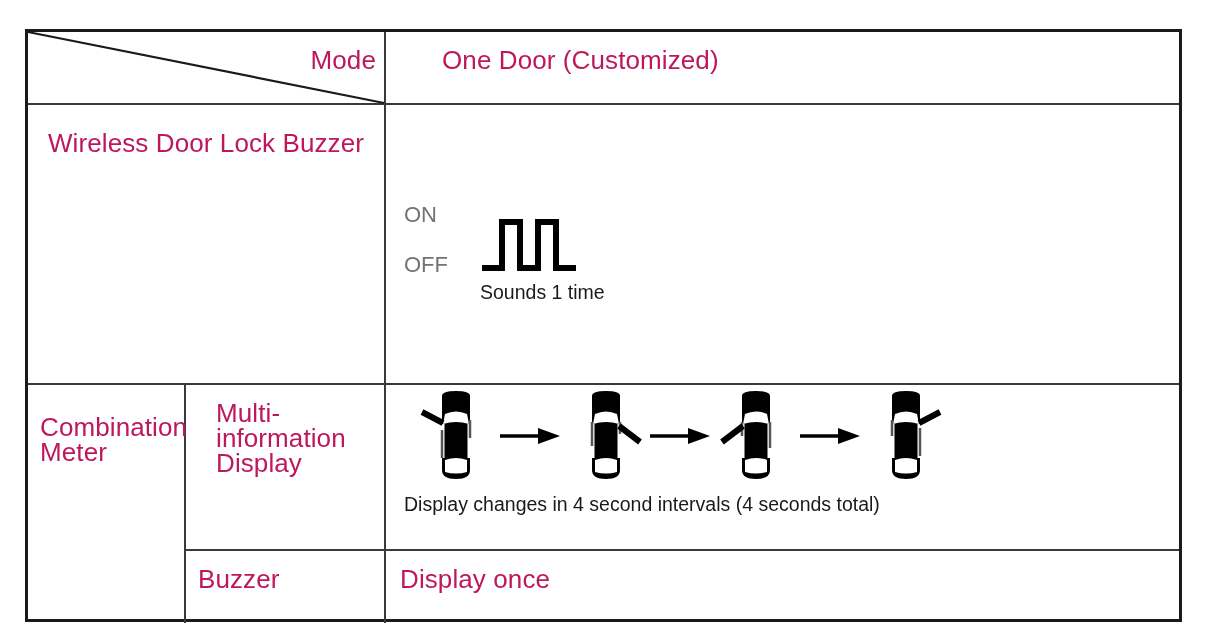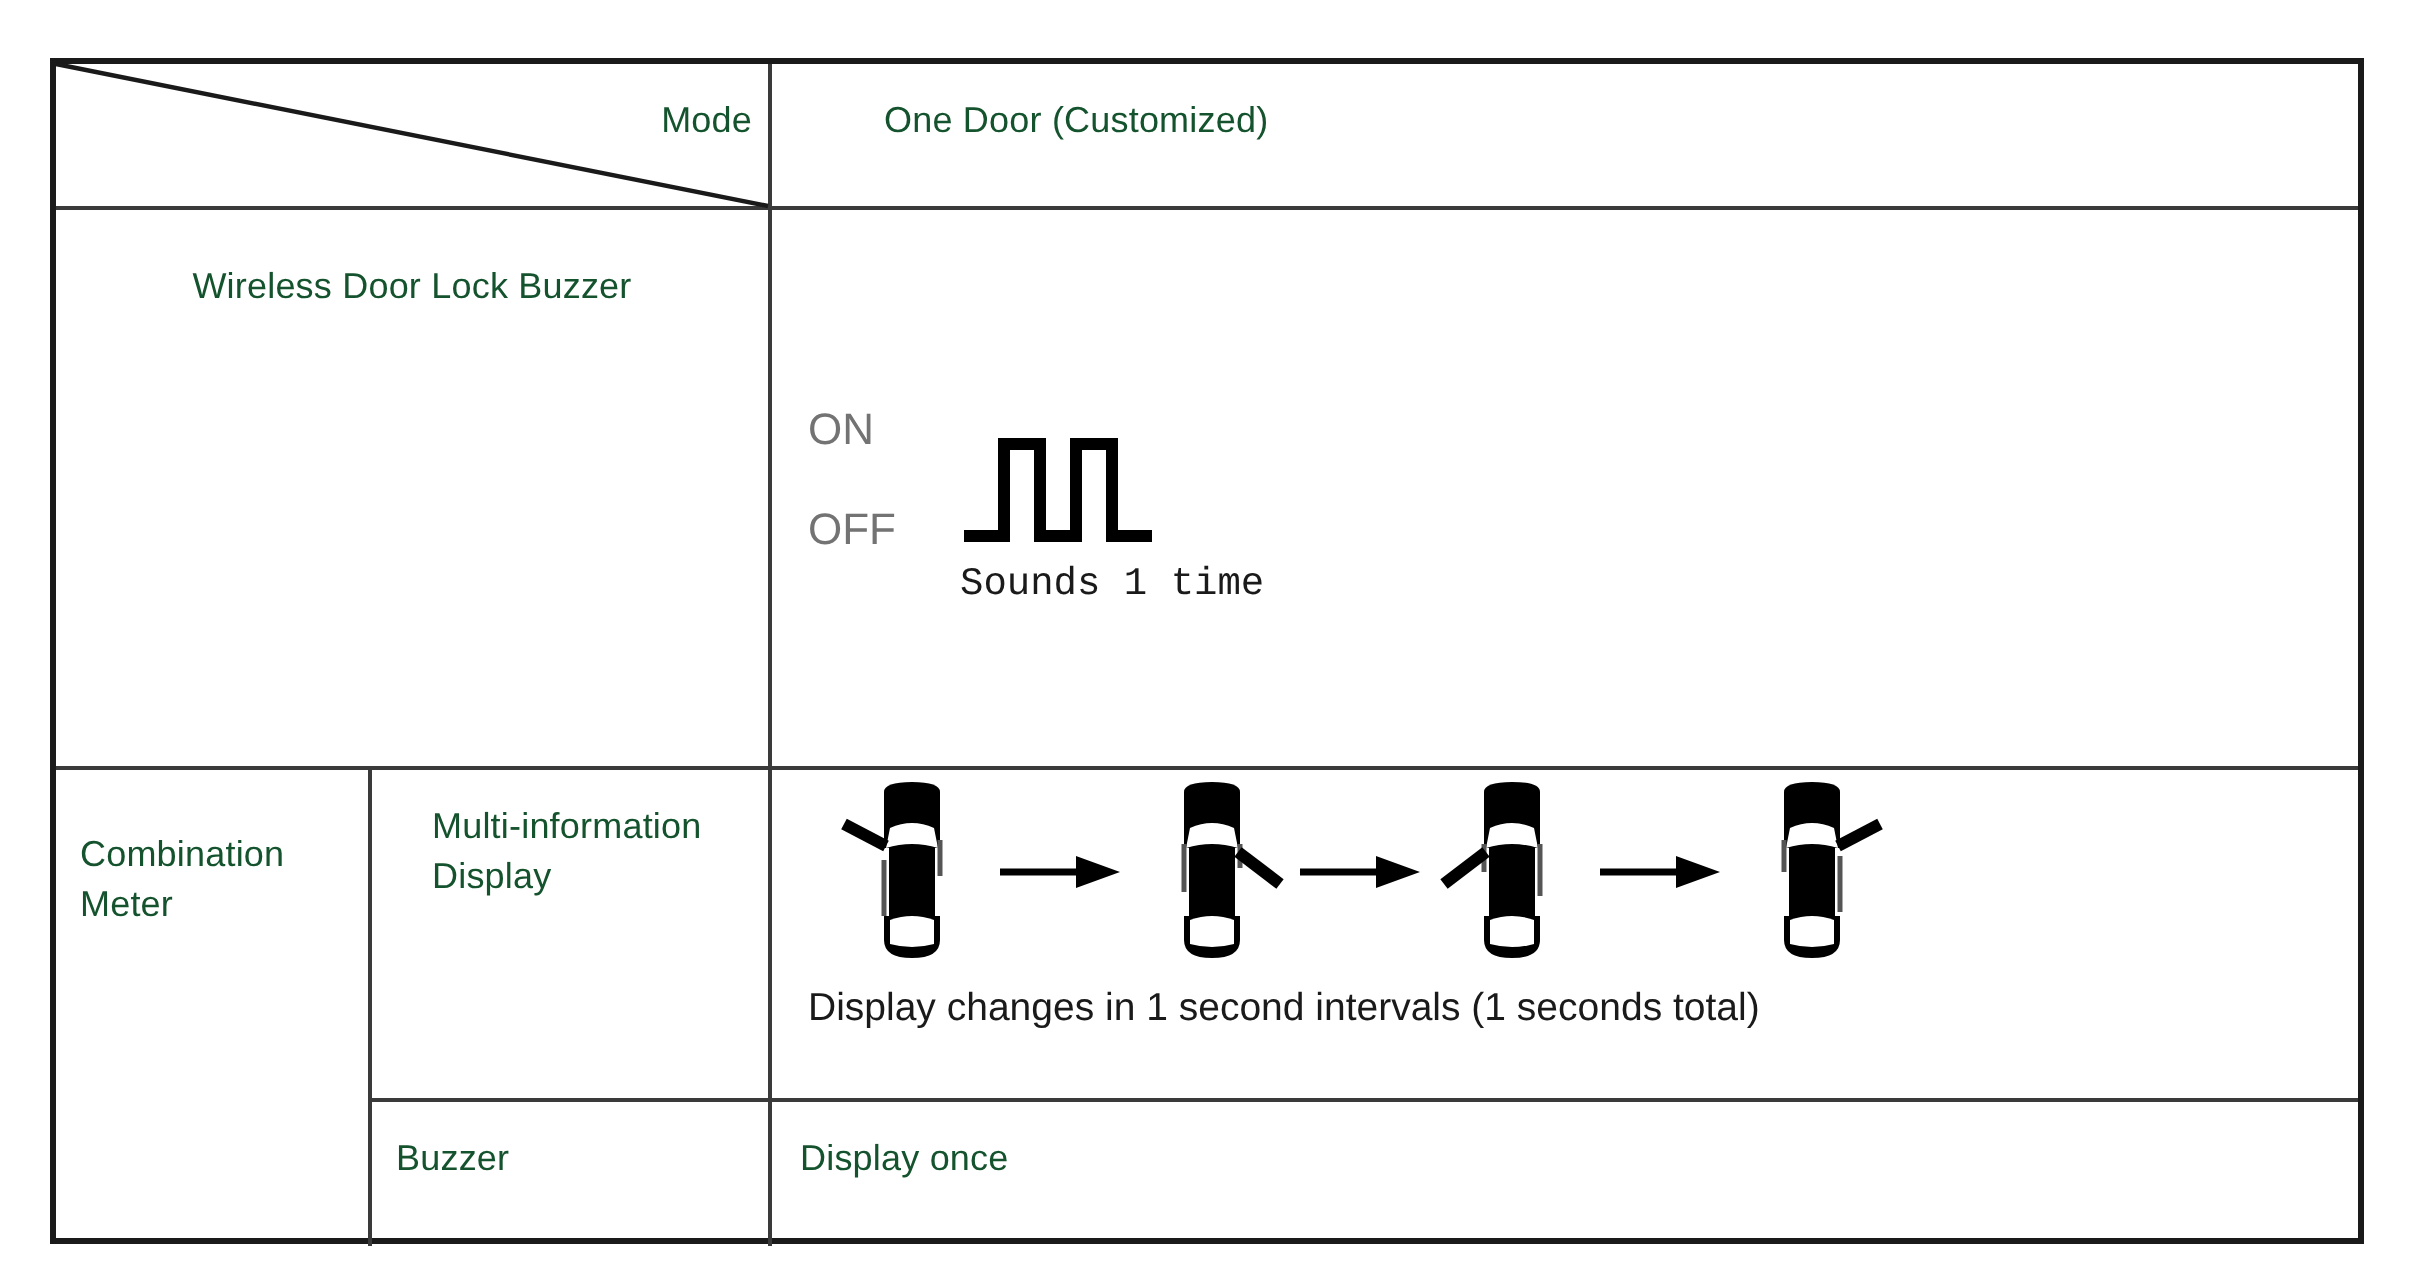--- a/index.html
+++ b/index.html
@@ -46,23 +46,23 @@
     background: #3a3a3a;
     height: 2px;
   }
   .rule-v {
     position: absolute;
     background: #3a3a3a;
     width: 2px;
   }
 
   .txt {
-    font-size: 18px;
+    font-size: 26px;
     line-height: 25px;
-    color: #14532d;
+    color: #be185d;
     letter-spacing: 0.1px;
     white-space: pre-line;
   }
 
   
   .mode-label {
     position: absolute;
     right: 8px;
     top: 16px;
     text-align: right;
@@ -96,21 +96,20 @@
     top: 0px;
   }
   .wave-caption {
     position: absolute;
     left: 76px;
     top: 84px;
     font-size: 19.5px;
     line-height: 24px;
     color: #1a1a1a;
     white-space: nowrap;
-    font-family: Liberation Mono, monospace;
   }
 
   
   .car-row {
     position: absolute;
     left: 420px;
     top: 390px;
     display: flex;
     align-items: center;
   }
@@ -274,15 +273,15 @@
         <rect x="21.5" y="34" width="3" height="34" fill="#ffffff"></rect>
         <rect x="47.5" y="34" width="3" height="34" fill="#ffffff"></rect>
         <line x1="22" y1="30" x2="22" y2="46" stroke="#555555" stroke-width="2.5"></line>
         <line x1="50" y1="38" x2="50" y2="66" stroke="#555555" stroke-width="2.5"></line>
         <line x1="49" y1="33" x2="70" y2="22" stroke="#000000" stroke-width="6" stroke-linecap="butt"></line>
       </svg>
     </div>
 
   </div>
 
-  <div class="car-caption">Display changes in 1 second intervals (1 seconds total)</div>
+  <div class="car-caption">Display changes in 4 second intervals (4 seconds total)</div>
 
 </div>
 
 </body></html>

